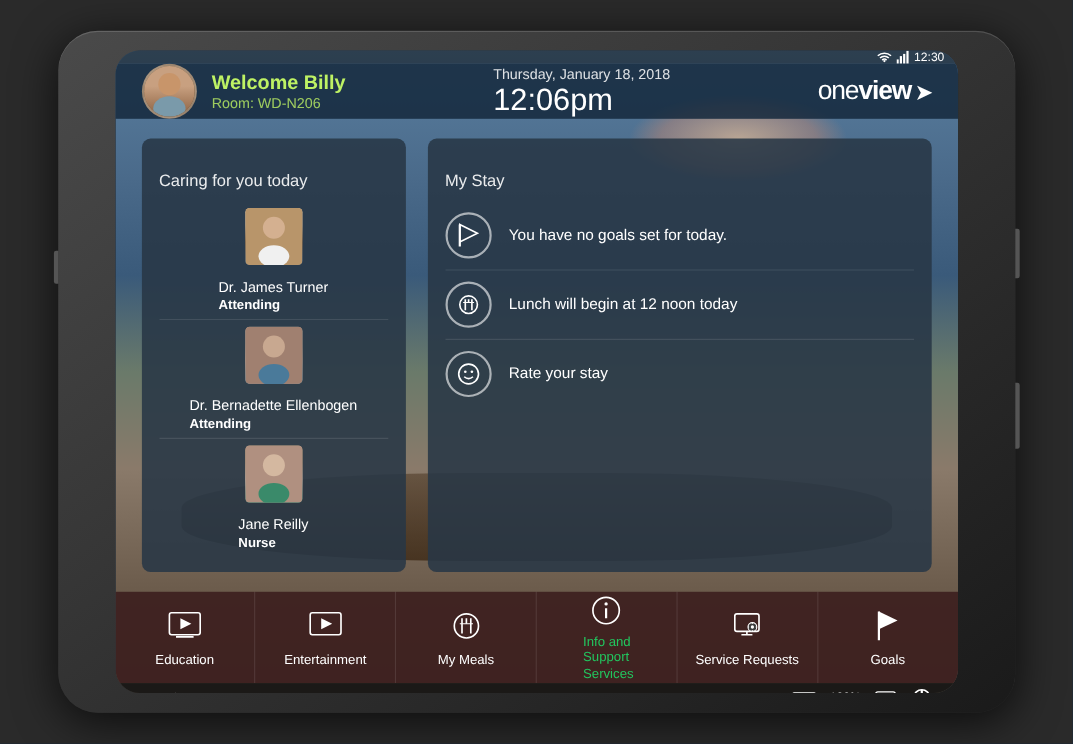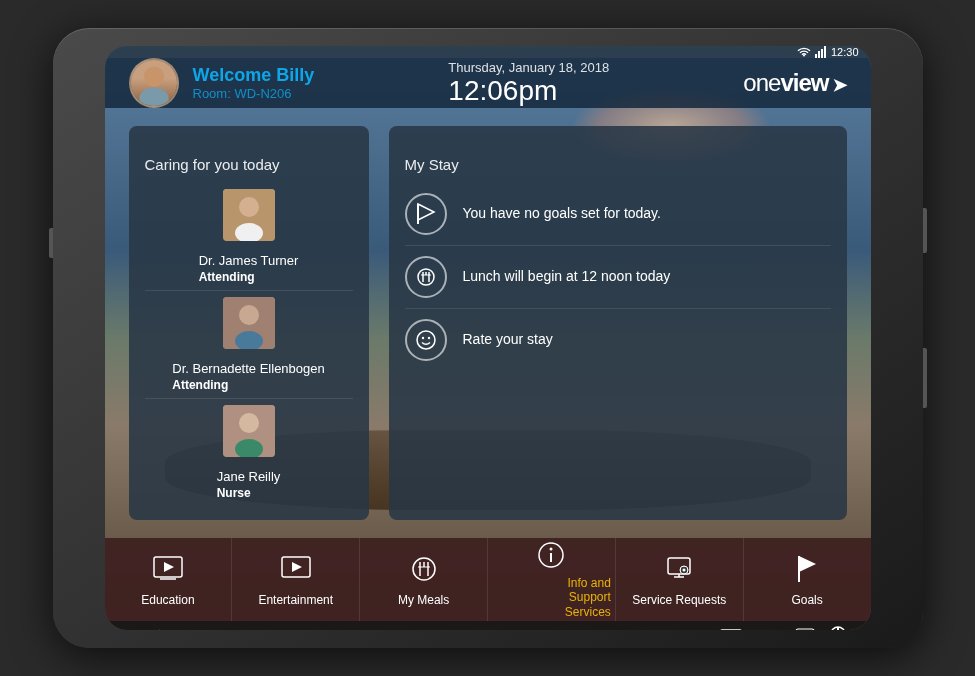--- a/index.html
+++ b/index.html
@@ -160,21 +160,21 @@
     .avatar-face {
       width: 100%;
       height: 100%;
       background: linear-gradient(180deg, #c8a080 40%, #8a6040 100%);
       display: flex;
       align-items: center;
       justify-content: center;
     }
 
     .welcome-text {
-      color: #0ea5e9;
+      color: #bef264;
     }
     .welcome-name {
       font-size: 18px;
       font-weight: bold;
     }
     .welcome-room {
       font-size: 13px;
       opacity: 0.8;
     }
 
@@ -576,21 +576,21 @@
         </div>
 
         <div class="nav-item">
           <div class="nav-icon">
             <svg width="30" height="30" viewBox="0 0 30 30">
               <circle cx="15" cy="15" r="12" fill="none" stroke="white" stroke-width="1.5"></circle>
               <circle cx="15" cy="9" r="1.5" fill="white"></circle>
               <line x1="15" y1="13" x2="15" y2="22" stroke="white" stroke-width="2"></line>
             </svg>
           </div>
-          <div class="nav-label" style="text-align:right;font-size:12px;color:#eab308;margin-left:38px;">Info and<br>Support Services</div>
+          <div class="nav-label" style="text-align:left;font-size:12px;color:#22c55e;margin-left:38px;">Info and<br>Support Services</div>
         </div>
 
         <div class="nav-item">
           <div class="nav-icon">
             <svg width="30" height="30" viewBox="0 0 30 30">
               <rect x="4" y="4" width="22" height="16" rx="2" fill="none" stroke="white" stroke-width="1.5"></rect>
               <line x1="10" y1="23" x2="20" y2="23" stroke="white" stroke-width="1.5"></line>
               <line x1="15" y1="20" x2="15" y2="23" stroke="white" stroke-width="1.5"></line>
               <circle cx="20" cy="16" r="4" fill="#3a3a3a" stroke="white" stroke-width="1"></circle>
               <circle cx="20" cy="16" r="1.5" fill="white"></circle>

